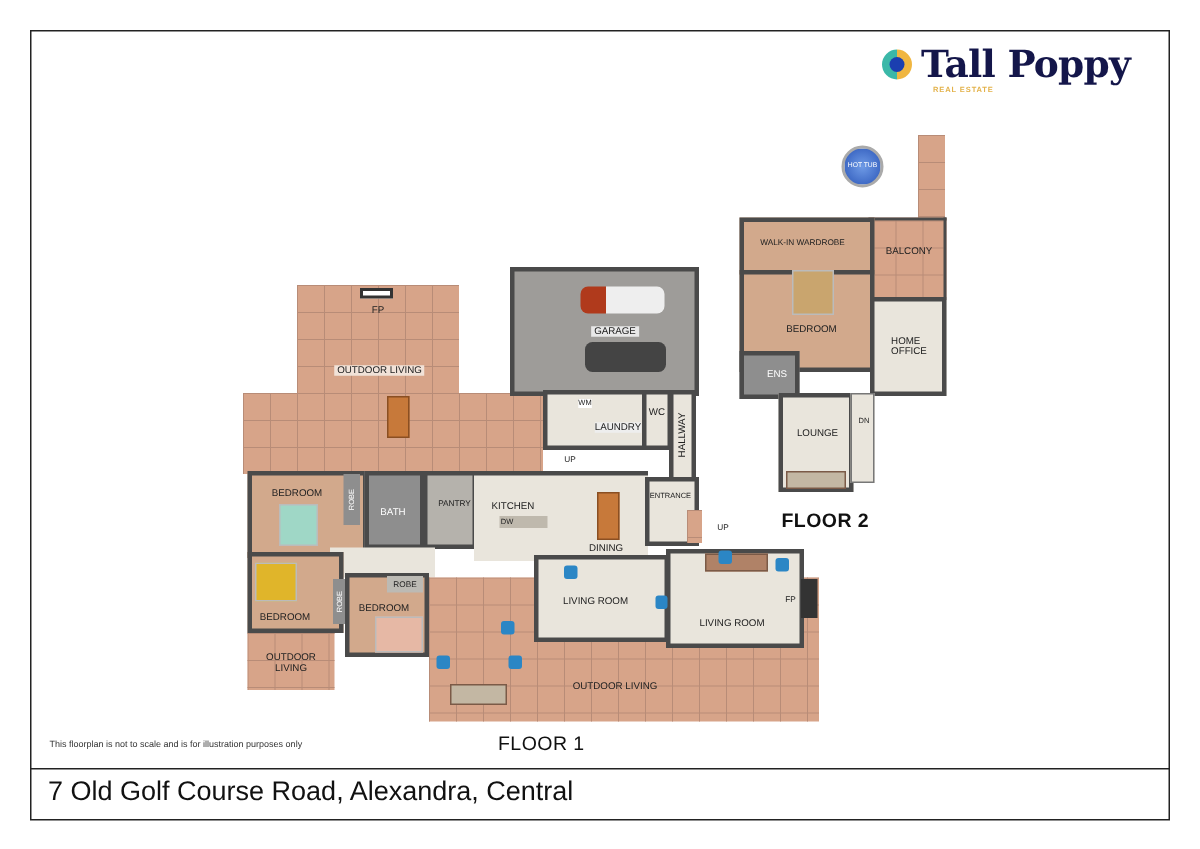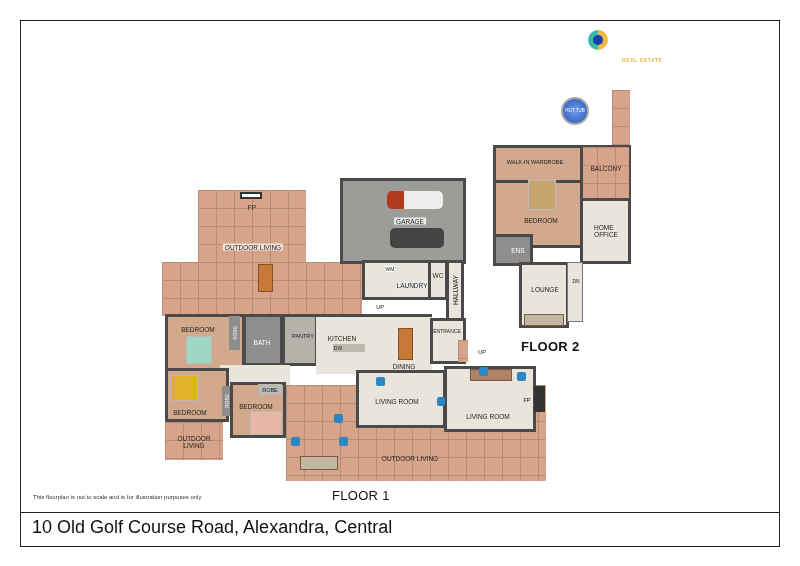--- a/index.html
+++ b/index.html
@@ -30,20 +30,21 @@
   .sofa{position:absolute;background:#b08267;border:1px solid #7b5a47;}
   .hottub{position:absolute;left:561px;top:97px;width:24px;height:24px;border-radius:50%;background:radial-gradient(#6f9be6,#2b56b8);border:2px solid #aaa;}
 </style>
 </head>
 <body>
 
 <div class="frame"></div>
 
 <div class="logo">
   <div class="logo-mark"></div>
+  <div class="logo-text">Tall Poppy</div>
 </div>
 <div class="logo-sub">REAL ESTATE</div>
 
 <div class="hottub"></div>
 <div class="lbl" style="left:575px;top:110px;font-size:4.5px;color:#fff;">HOT TUB</div>
 <div class="room tile" style="left:612px;top:90px;width:18px;height:58px;"></div>
 <div class="room tile wall" style="left:579px;top:145px;width:52px;height:55px;border-width:2px 2px 0 0;"></div>
 <div class="lbl" style="left:606px;top:168px;">BALCONY</div>
 <div class="room carpet wall" style="left:493px;top:145px;width:90px;height:38px;"></div>
 <div class="lbl" style="left:535px;top:162px;font-size:5.5px;">WALK-IN WARDROBE</div>
@@ -131,13 +132,13 @@
 <div class="chair" style="left:437px;top:397px;width:8px;height:9px;"></div>
 <div class="chair" style="left:334px;top:414px;width:9px;height:9px;"></div>
 <div class="chair" style="left:291px;top:437px;width:9px;height:9px;"></div>
 <div class="chair" style="left:339px;top:437px;width:9px;height:9px;"></div>
 <div class="sofa" style="left:300px;top:456px;width:36px;height:12px;background:#c3b7a3;"></div>
 <div class="lbl" style="left:410px;top:458px;">OUTDOOR LIVING</div>
 
 <div class="floor-label" style="left:332px;top:488px;text-align:right;">FLOOR 1</div>
 <div class="disclaimer">This floorplan is not to scale and is for illustration purposes only</div>
 <div class="footer-line"></div>
-<div class="address">10 Old Golf Course Road, Alexandra, Central</div>
+<div class="address">7 Old Golf Course Road, Alexandra, Central</div>
 
 </body></html>

